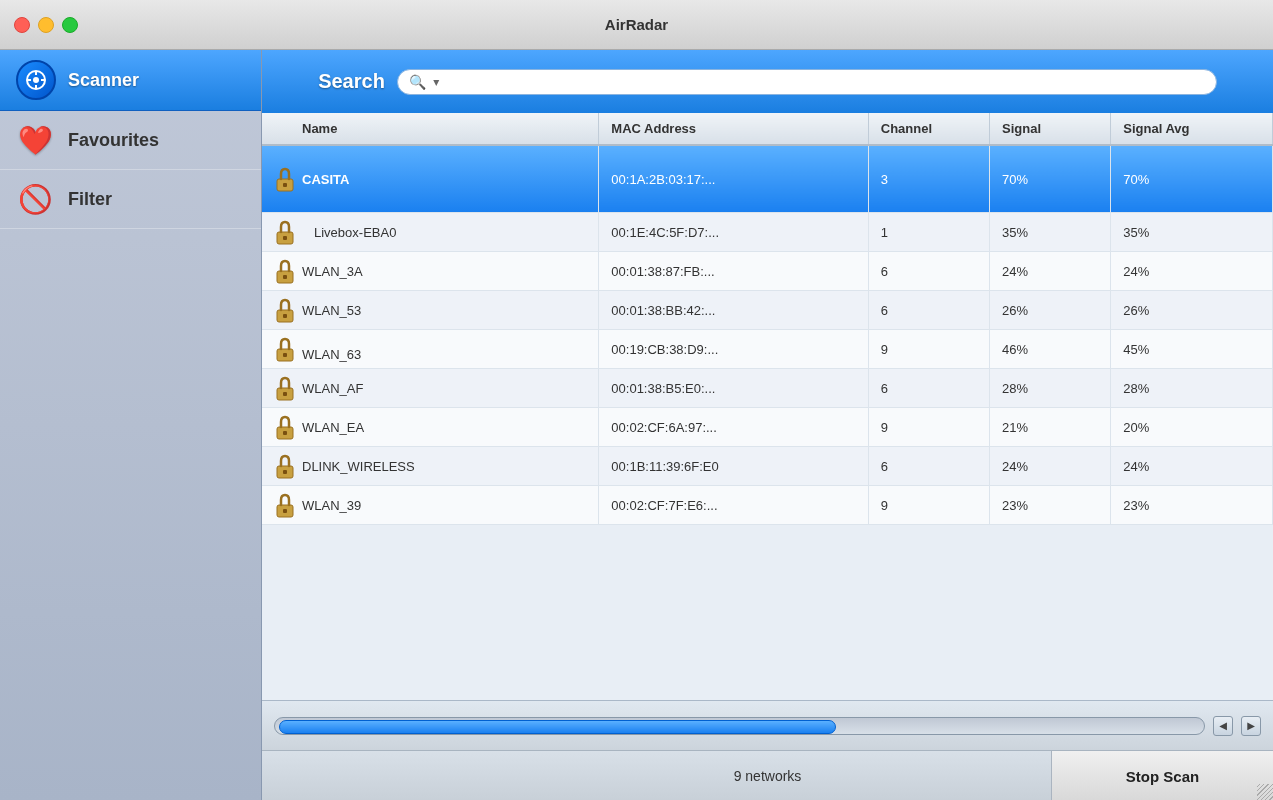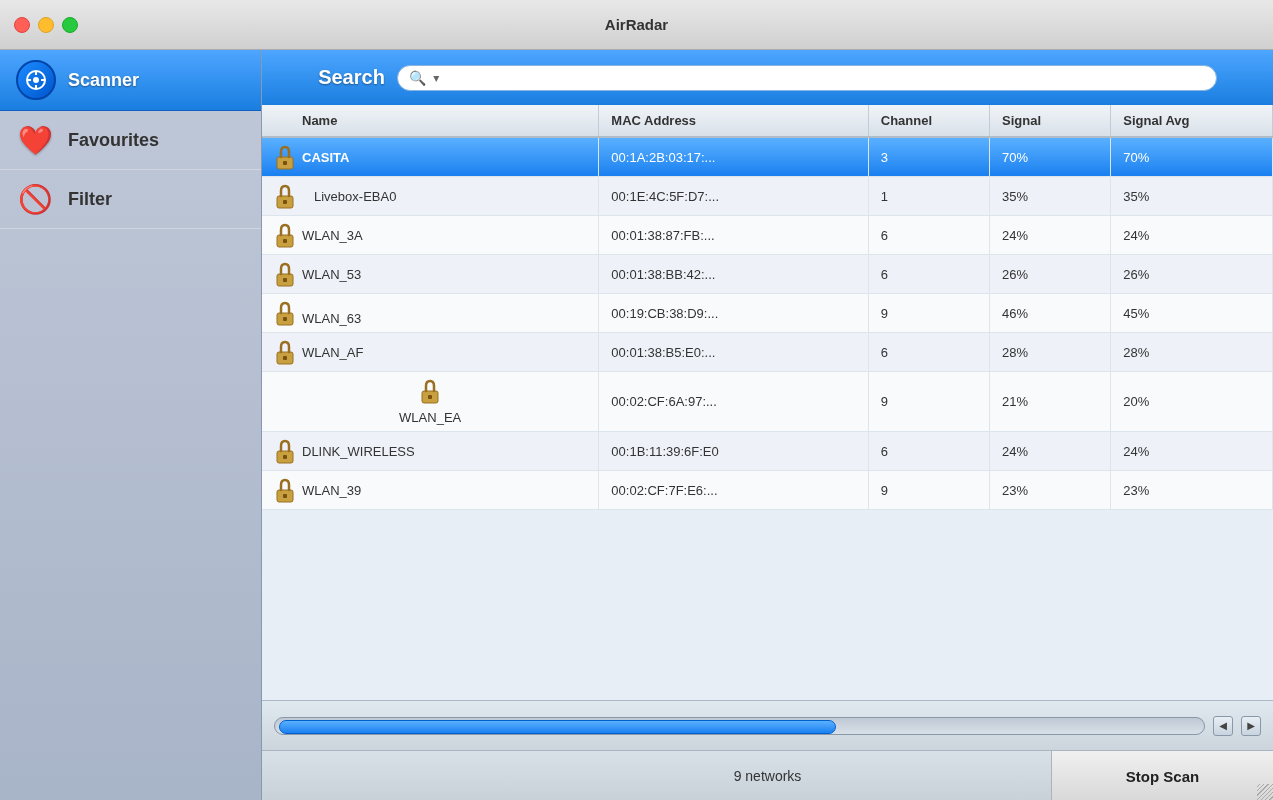--- a/index.html
+++ b/index.html
@@ -141,21 +141,21 @@
     }
 
     
     .search-bar {
       background: linear-gradient(to bottom, #4da6ff 0%, #1a7ee0 100%);
       padding: 10px 16px;
       display: flex;
       align-items: center;
       justify-content: center;
       gap: 12px;
-      height: 55px;
+      height: 63px;
     }
     .search-label {
       font-size: 20px;
       font-weight: bold;
       color: white;
       text-shadow: 0 1px 2px rgba(0,0,0,0.4);
     }
     .search-input-wrap {
       flex: 1;
       max-width: 820px;
@@ -379,21 +379,21 @@
           <tr>
             <th class="col-name" style="padding-left:40px;">Name</th>
             <th class="col-mac">MAC Address</th>
             <th class="col-channel">Channel</th>
             <th class="col-signal">Signal</th>
             <th class="col-sigavg">Signal Avg</th>
           </tr>
         </thead>
         <tbody id="network-tbody">
         <tr class="selected">
-              <td style="padding: 6px 12px;">
+              <td style="padding: 20px 12px;">
                 <div style="display: flex; align-items: center; gap: 6px;">
                   <svg width="22" height="26" viewBox="0 0 22 26">
     <rect x="3" y="13" width="16" height="12" rx="2" fill="#c8a040" stroke="#9a7020" stroke-width="1"></rect>
     <path d="M7 13 V8 Q7 3 11 3 Q15 3 15 8 V13" fill="none" stroke="#9a7020" stroke-width="2.5" stroke-linecap="round"></path>
     <rect x="9" y="17" width="4" height="4" rx="1" fill="#7a5010"></rect>
   </svg>
                   <span style="color: white; font-weight: bold;">CASITA</span>
                 </div>
               </td>
               <td style="color: white;">00:1A:2B:03:17:...</td>
@@ -476,21 +476,21 @@
                   <span style="color: rgb(51, 51, 51);">WLAN_AF</span>
                 </div>
               </td>
               <td>00:01:38:B5:E0:...</td>
               <td>6</td>
               <td>28%</td>
               <td>28%</td>
             </tr>
             <tr>
               <td style="padding: 6px 12px;">
-                <div style="display: flex; align-items: center; gap: 6px; flex-direction: column;">
+                <div style="display: flex; align-items: center; gap: 6px;">
                   <svg width="22" height="26" viewBox="0 0 22 26">
     <rect x="3" y="13" width="16" height="12" rx="2" fill="#c8a040" stroke="#9a7020" stroke-width="1"></rect>
     <path d="M7 13 V8 Q7 3 11 3 Q15 3 15 8 V13" fill="none" stroke="#9a7020" stroke-width="2.5" stroke-linecap="round"></path>
     <rect x="9" y="17" width="4" height="4" rx="1" fill="#7a5010"></rect>
   </svg>
                   <span style="color: rgb(51, 51, 51);">WLAN_EA</span>
                 </div>
               </td>
               <td>00:02:CF:6A:97:...</td>
               <td>9</td>

